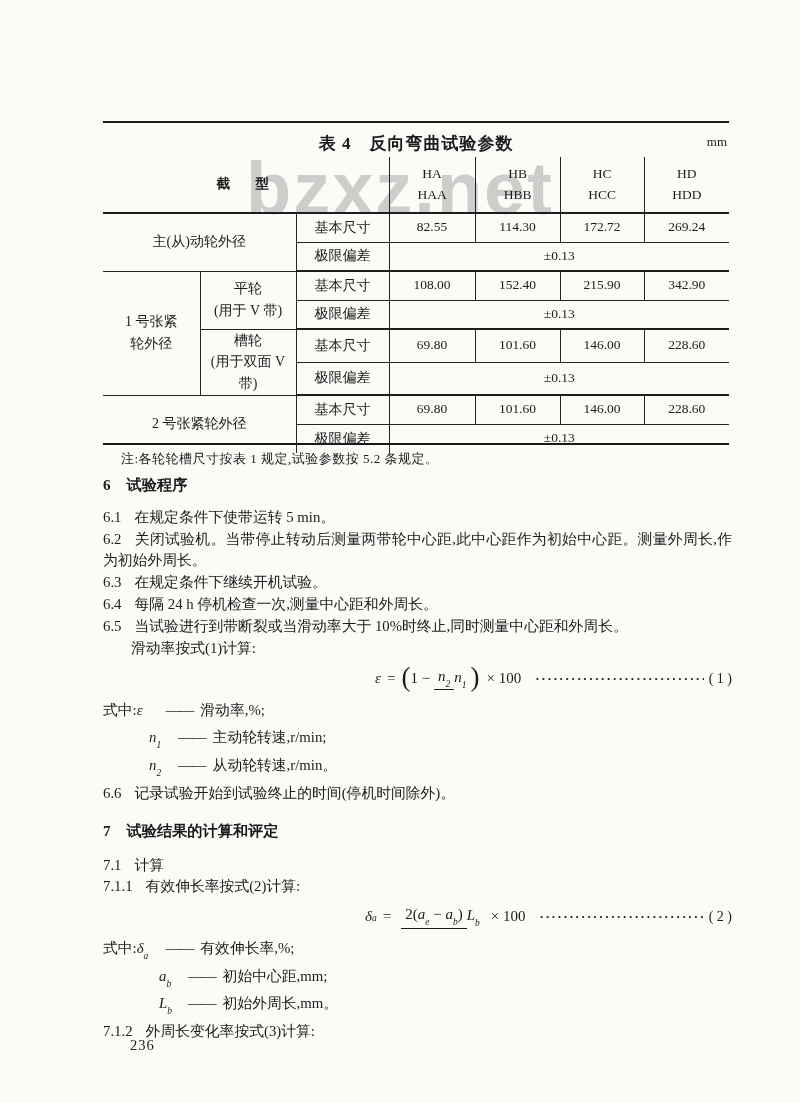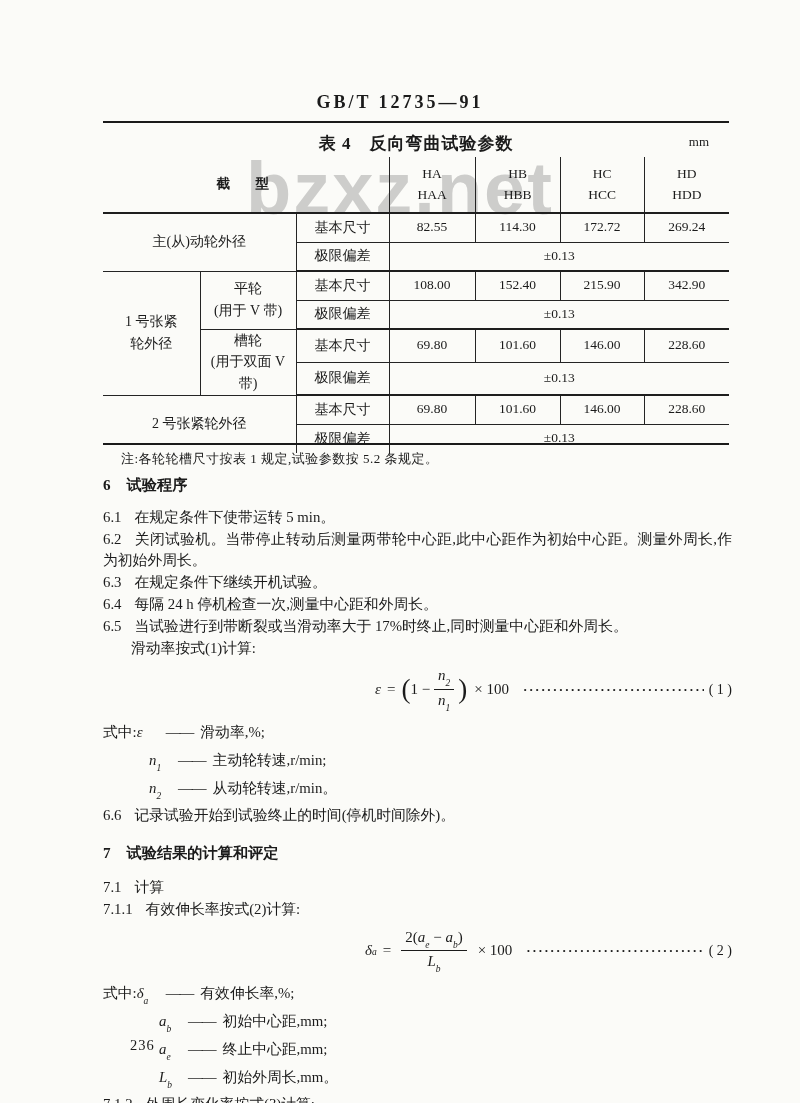--- a/index.html
+++ b/index.html
@@ -23,21 +23,21 @@
   .content{position:absolute;inset:0;z-index:1;}
 
   .doc-code{
     position:absolute;top:92px;left:0;width:800px;
     text-align:center;font-weight:bold;font-size:18px;letter-spacing:3px;
   }
   .top-rule{position:absolute;top:121px;left:103px;width:626px;height:2px;background:#1a1a1a;}
 
   .caption-row{position:absolute;top:132px;left:103px;width:626px;height:20px;}
   .caption{width:100%;text-align:center;font-weight:bold;font-size:17px;letter-spacing:1px;}
-  .unit{position:absolute;right:20px;top:2px;font-size:13px;font-weight:normal;}
+  .unit{position:absolute;right:2px;top:2px;font-size:13px;font-weight:normal;}
 
   table.spec{
     position:absolute;top:157px;left:103px;width:626px;
     border-collapse:collapse;table-layout:fixed;
     border-style:hidden; 
     font-size:13.5px;
   }
   table.spec td{
     border:1px solid #242424;text-align:center;vertical-align:middle;
     padding:0;line-height:1.55;white-space:pre-line;
@@ -68,21 +68,21 @@
 
   
   .formula-row{display:flex;align-items:center;margin:7px 0 9px 0;}
   .f-spacer{flex:0 0 262px;}
   .f-spacer.w1{flex-basis:272px;}
   .equation{display:inline-flex;align-items:center;white-space:nowrap;font-size:15px;}
   .mvar{font-style:italic;font-family:"Liberation Serif","DejaVu Serif",serif;}
   sub.msub{font-size:9.5px;font-style:italic;position:relative;top:2px;}
   .eqsign{margin:0 6px;}
   .bigp{font-size:27px;font-weight:400;line-height:0.9;position:relative;top:-1px;}
-  .frac{display:inline-flex;flex-direction:column;text-align:center;vertical-align:middle;margin:0 4px;line-height:1.25;}
+  .frac{display:inline-flex;flex-direction:row;text-align:center;vertical-align:middle;margin:0 4px;line-height:1.25;}
   .fnum{border-bottom:1.4px solid #1b1b1b;padding:0 4px 1px 4px;}
   .fden{padding-top:1px;text-align:center;}
   .times{margin-left:7px;}
   .leader{
     flex:1;overflow:hidden;white-space:nowrap;
     font-weight:bold;letter-spacing:1.6px;font-size:13px;
     margin:0 5px 0 14px;
   }
   .ftag{font-size:14px;white-space:nowrap;}
 
@@ -97,21 +97,20 @@
 </style>
 </head>
 <body>
 
 <div class="page">
 
   <div class="watermark">bzxz.net</div>
 
   <div class="content">
 
-    <div class="doc-code">GB/T 12735—91</div>
     <div class="top-rule"></div>
 
     <div class="caption-row">
       <div class="caption">表 4　反向弯曲试验参数</div>
       <div class="unit">mm</div>
     </div>
 
     <table class="spec">
       <colgroup>
         <col style="width:97px">
@@ -196,21 +195,21 @@
     <div class="note">注:各轮轮槽尺寸按表 1 规定,试验参数按 5.2 条规定。</div>
 
     <div class="flow">
 
       <p class="h2"><span class="inum">6</span><span>试验程序</span></p>
 
       <p class="line"><span class="inum">6.1</span><span>在规定条件下使带运转 5 min。</span></p>
       <p class="line"><span class="inum">6.2</span><span>关闭试验机。当带停止转动后测量两带轮中心距,此中心距作为初始中心距。测量外周长,作为初始外周长。</span></p>
       <p class="line"><span class="inum">6.3</span><span>在规定条件下继续开机试验。</span></p>
       <p class="line"><span class="inum">6.4</span><span>每隔 24 h 停机检查一次,测量中心距和外周长。</span></p>
-      <p class="line"><span class="inum">6.5</span><span>当试验进行到带断裂或当滑动率大于 17%时终止,同时测量中心距和外周长。</span></p>
+      <p class="line"><span class="inum">6.5</span><span>当试验进行到带断裂或当滑动率大于 10%时终止,同时测量中心距和外周长。</span></p>
       <p class="line indent1">滑动率按式(1)计算:</p>
 
       <div class="formula-row">
         <span class="f-spacer w1"></span>
         <span class="equation">
           <span class="mvar">ε</span>
           <span class="eqsign">=</span>
           <span class="bigp">(</span>
           <span>1 −</span>
           <span class="frac">
@@ -246,21 +245,20 @@
             <span class="fden"><span class="mvar">L</span><sub class="msub">b</sub></span>
           </span>
           <span class="times">× 100</span>
         </span>
         <span class="leader">······················································</span>
         <span class="ftag">( 2 )</span>
       </div>
 
       <p class="def-line"><span>式中:</span><span class="term"><span class="mvar">δ</span><sub class="msub">a</sub></span><span class="ddash">——</span><span>有效伸长率,%;</span></p>
       <p class="def-line pl-def2"><span class="term"><span class="mvar">a</span><sub class="msub">b</sub></span><span class="ddash">——</span><span>初始中心距,mm;</span></p>
-      <p class="def-line pl-def2"><span class="term"><span class="mvar">a</span><sub class="msub">e</sub></span><span class="ddash">——</span><span>终止中心距,mm;</span></p>
       <p class="def-line pl-def2"><span class="term"><span class="mvar">L</span><sub class="msub">b</sub></span><span class="ddash">——</span><span>初始外周长,mm。</span></p>
 
       <p class="line"><span class="inum">7.1.2</span><span>外周长变化率按式(3)计算:</span></p>
 
     </div>
 
     <div class="page-number">236</div>
 
   </div>
 </div>

